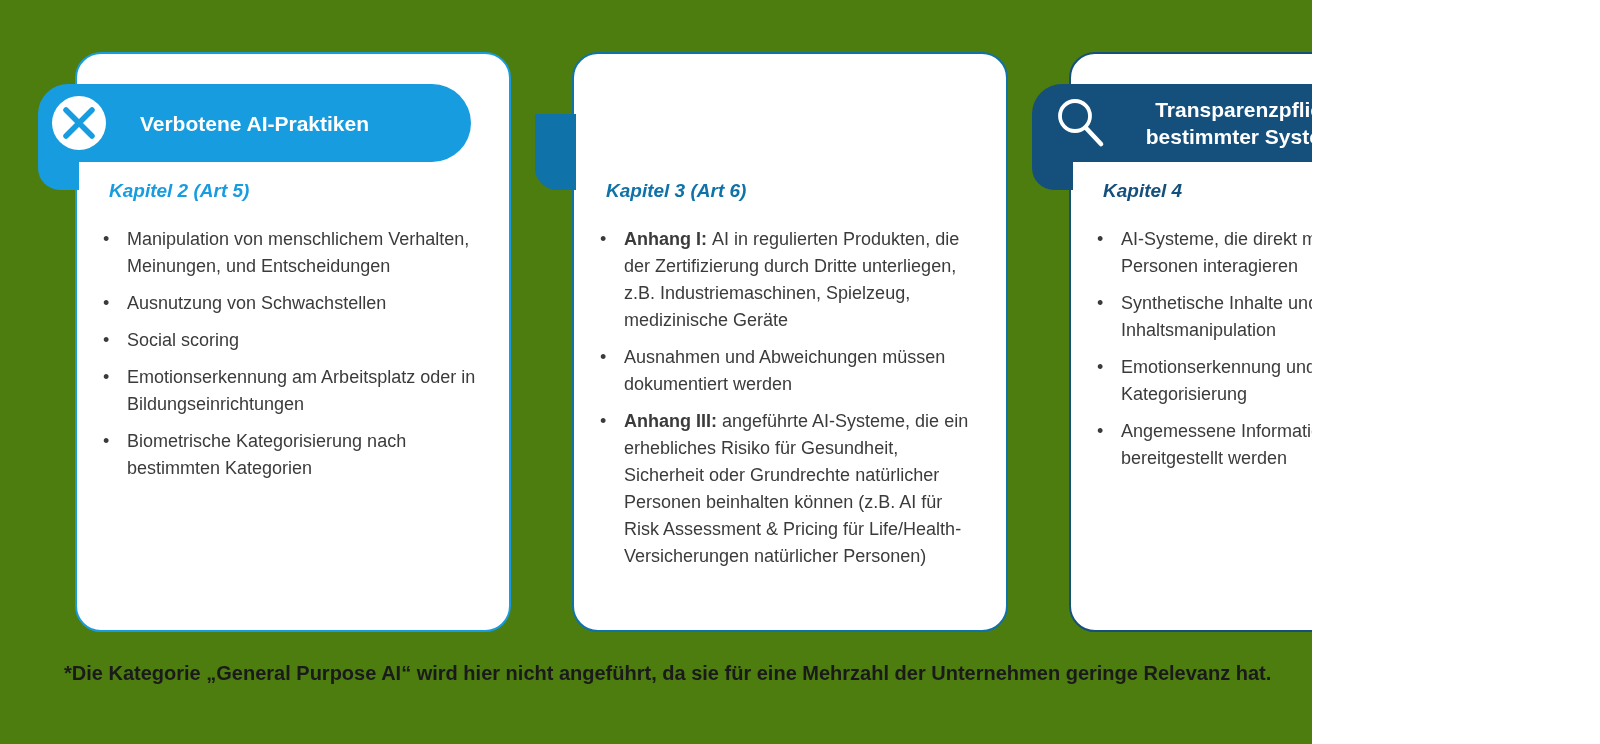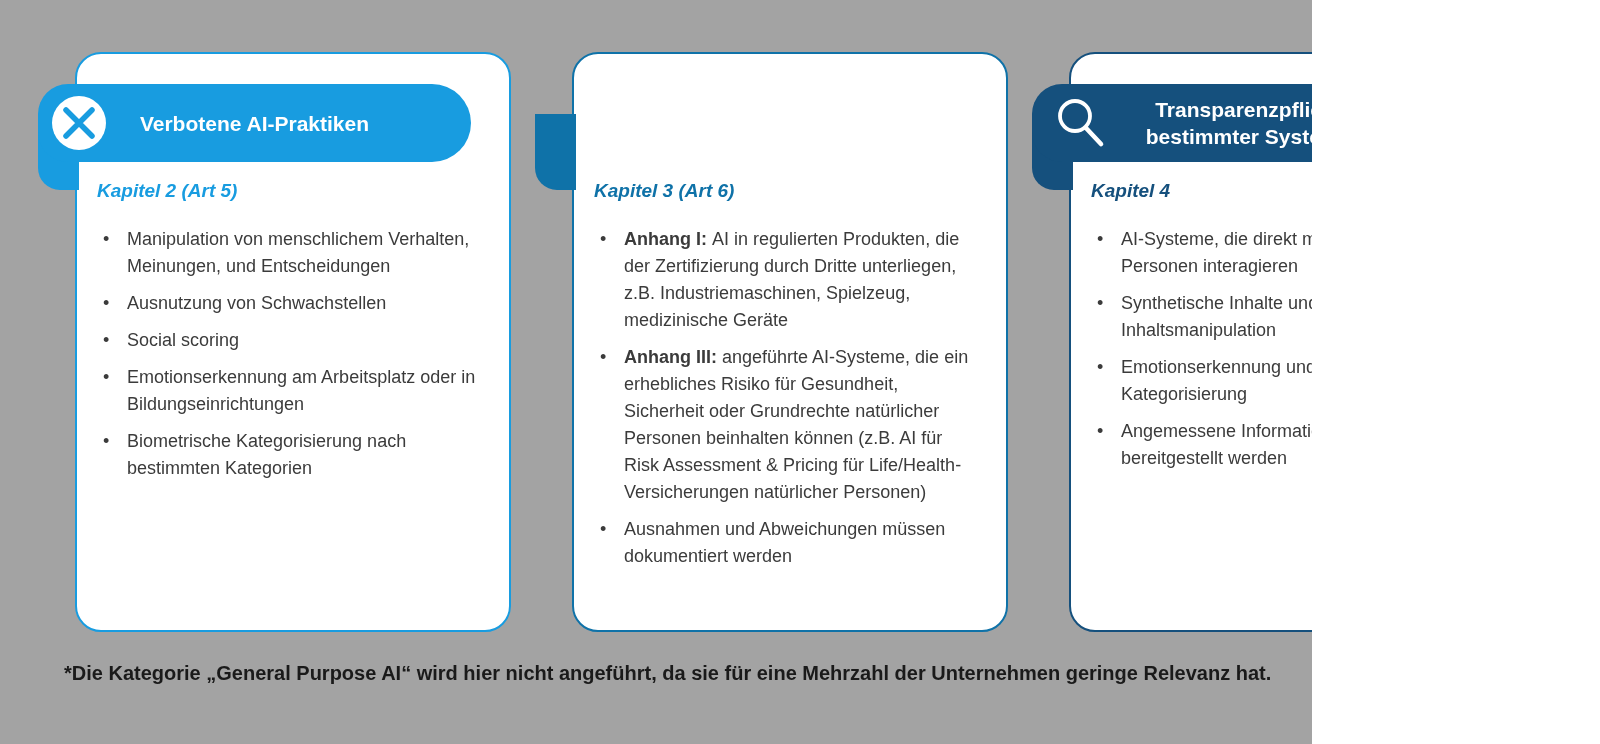--- a/index.html
+++ b/index.html
@@ -1,20 +1,20 @@
 <!DOCTYPE html>
 <html><head>
 <meta charset="utf-8">
 <style>
   html, body { margin: 0; padding: 0; background: #ffffff; }
   .canvas {
     position: relative;
     width: 1312px;
     height: 744px;
-    background: #a3a3a3;
+    background: #4d7c0f;
     font-family: "Liberation Sans", sans-serif;
     overflow: hidden;
   }
 
   .card {
     position: absolute;
     top: 52px;
     width: 432px;
     height: 576px;
     background: #ffffff;
@@ -64,21 +64,21 @@
     transform: translateY(-50%);
     display: flex;
   }
   .card-1 .pill-icon { left: 12px; }
   .card-2 .pill-icon { left: 14px; }
   .card-3 .pill-icon { left: 20px; }
 
   .chapter {
     position: absolute;
     top: 126px;
-    left: 20px;
+    left: 32px;
     color: var(--accent);
     font-size: 19px;
     font-weight: bold;
     font-style: italic;
   }
 
   .bullets {
     position: absolute;
     top: 172px;
     left: 22px;
@@ -138,22 +138,22 @@
       <li class="bullet"><span class="bold-prefix"></span><span>Emotionserkennung am Arbeitsplatz oder in Bildungseinrichtungen</span></li>
       <li class="bullet"><span class="bold-prefix"></span><span>Biometrische Kategorisierung nach bestimmten Kategorien</span></li>
     </ul>
   </section>
 
   <section class="card card-2" style="--accent: #0F72A8;">
     <div class="ribbon-fold"></div>
     <div class="chapter">Kapitel 3 (Art 6)</div>
     <ul class="bullets">
       <li class="bullet"><span class="bold-prefix">Anhang I: </span><span>AI in regulierten Produkten, die der Zertifizierung durch Dritte unterliegen, z.B. Industriemaschinen, Spielzeug, medizinische Geräte</span></li>
+      <li class="bullet"><span class="bold-prefix"></span><span>Ausnahmen und Abweichungen müssen dokumentiert werden</span></li>
       <li class="bullet"><span class="bold-prefix">Anhang III: </span><span>angeführte AI-Systeme, die ein erhebliches Risiko für Gesundheit, Sicherheit oder Grundrechte natürlicher Personen beinhalten können (z.B. AI für Risk Assessment &amp; Pricing für Life/Health-Versicherungen natürlicher Personen)</span></li>
-      <li class="bullet"><span class="bold-prefix"></span><span>Ausnahmen und Abweichungen müssen dokumentiert werden</span></li>
     </ul>
   </section>
 
   <section class="card card-3" style="--accent: #15507D;">
     <div class="ribbon-fold"></div>
     <header class="pill">
       <span class="pill-icon">
         <svg width="56" height="56" viewBox="0 0 56 56">
           <circle cx="23" cy="21" r="15" fill="none" stroke="#ffffff" stroke-width="3.8"></circle>
           <line x1="34" y1="33" x2="49" y2="49" stroke="#ffffff" stroke-width="4.6" stroke-linecap="round"></line>

